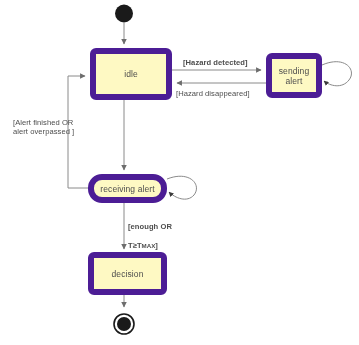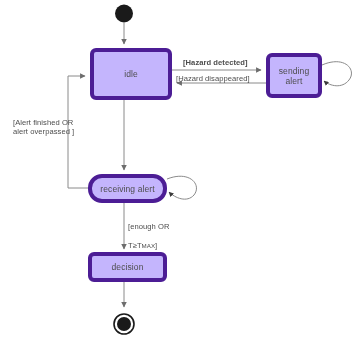--- a/index.html
+++ b/index.html
@@ -22,23 +22,23 @@
   svg.canvas {
     position: absolute;
     left: 0;
     top: 0;
     width: 359px;
     height: 345px;
   }
   .state-box {
     position: absolute;
     box-sizing: border-box;
-    border: 4px solid #4c1d95;
+    border: 6px solid #4c1d95;
     border-radius: 6px;
-    background: #c4b5fd;
+    background: #fef9c3;
     display: flex;
     align-items: center;
     justify-content: center;
     text-align: center;
     color: #4d4d4d;
     font-size: 8.5px;
     line-height: 10px;
     letter-spacing: 0.1px;
   }
   .state-label {
@@ -106,30 +106,30 @@
 
   <div class="state-box" style="left:266px; top:53px; width:56px; height:45px;">
     <span class="state-label">sending
 alert</span>
   </div>
 
   <div class="state-box" style="left:88px; top:174px; width:79px; height:29px;border-radius:14px;">
     <span class="state-label">receiving alert</span>
   </div>
 
-  <div class="state-box" style="left:88px; top:252px; width:79px; height:30px;">
+  <div class="state-box" style="left:88px; top:252px; width:79px; height:43px;">
     <span class="state-label">decision</span>
   </div>
 
   <div class="edge-label" style="left:183px; top:58px;font-weight:bold;">[Hazard detected]</div>
 
-  <div class="edge-label" style="left:176px; top:74px;">[Hazard disappeared]</div>
+  <div class="edge-label" style="left:176px; top:89px;">[Hazard disappeared]</div>
 
 
   <div class="edge-label" style="left:13px; top:118px;">[Alert finished OR
 alert overpassed ]</div>
 
-  <div class="edge-label sub" style="left:128px; top:213px;">
+  <div class="edge-label sub" style="left:128px; top:213px;font-weight:bold;">
     <span>[enough OR</span><br>
     <span>T≥T</span><sub>MAX</sub><span>]</span>
   </div>
 
 </div>
 
 </body></html>

